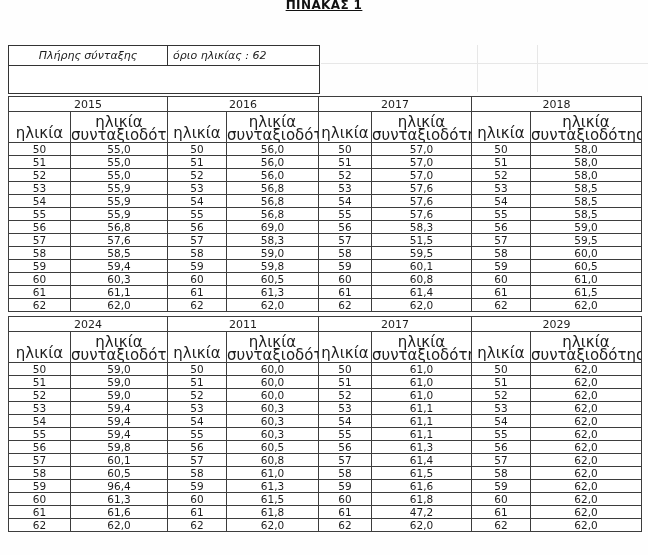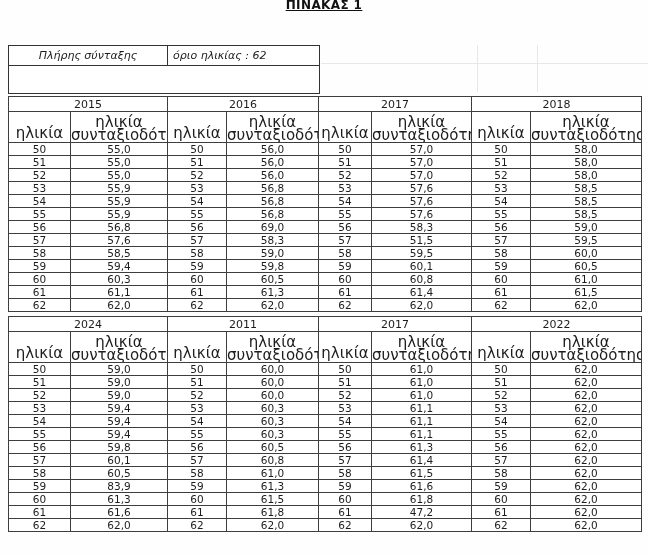--- a/index.html
+++ b/index.html
@@ -242,21 +242,21 @@
         <col style="width: 53px;">
         <col style="width: 100px;">
         <col style="width: 59px;">
         <col style="width: 111px;">
       </colgroup>
       <thead>
         <tr>
           <th colspan="2" class="year-th">2024</th>
           <th colspan="2" class="year-th">2011</th>
           <th colspan="2" class="year-th">2017</th>
-          <th colspan="2" class="year-th">2022</th>
+          <th colspan="2" class="year-th">2029</th>
         </tr>
         <tr>
           <th class="sub-th">ηλικία</th>
           <th class="sub-th ret">ηλικία
 συνταξιοδότησης</th>
           <th class="sub-th">ηλικία</th>
           <th class="sub-th ret">ηλικία
 συνταξιοδότησης</th>
           <th class="sub-th">ηλικία</th>
           <th class="sub-th ret">ηλικία
@@ -352,21 +352,21 @@
           <td>60,5</td>
           <td>58</td>
           <td>61,0</td>
           <td>58</td>
           <td>61,5</td>
           <td>58</td>
           <td>62,0</td>
         </tr>
         <tr>
           <td>59</td>
-          <td>83,9</td>
+          <td>96,4</td>
           <td>59</td>
           <td>61,3</td>
           <td>59</td>
           <td>61,6</td>
           <td>59</td>
           <td>62,0</td>
         </tr>
         <tr>
           <td>60</td>
           <td>61,3</td>

